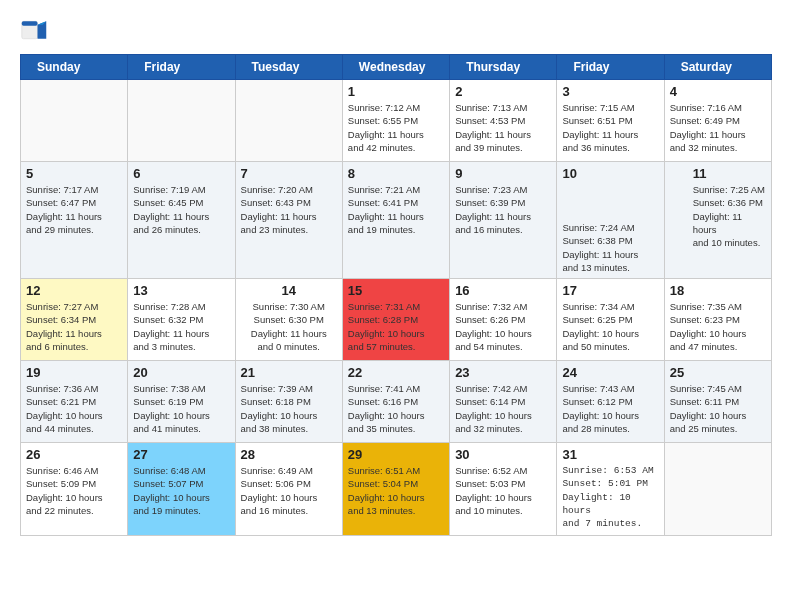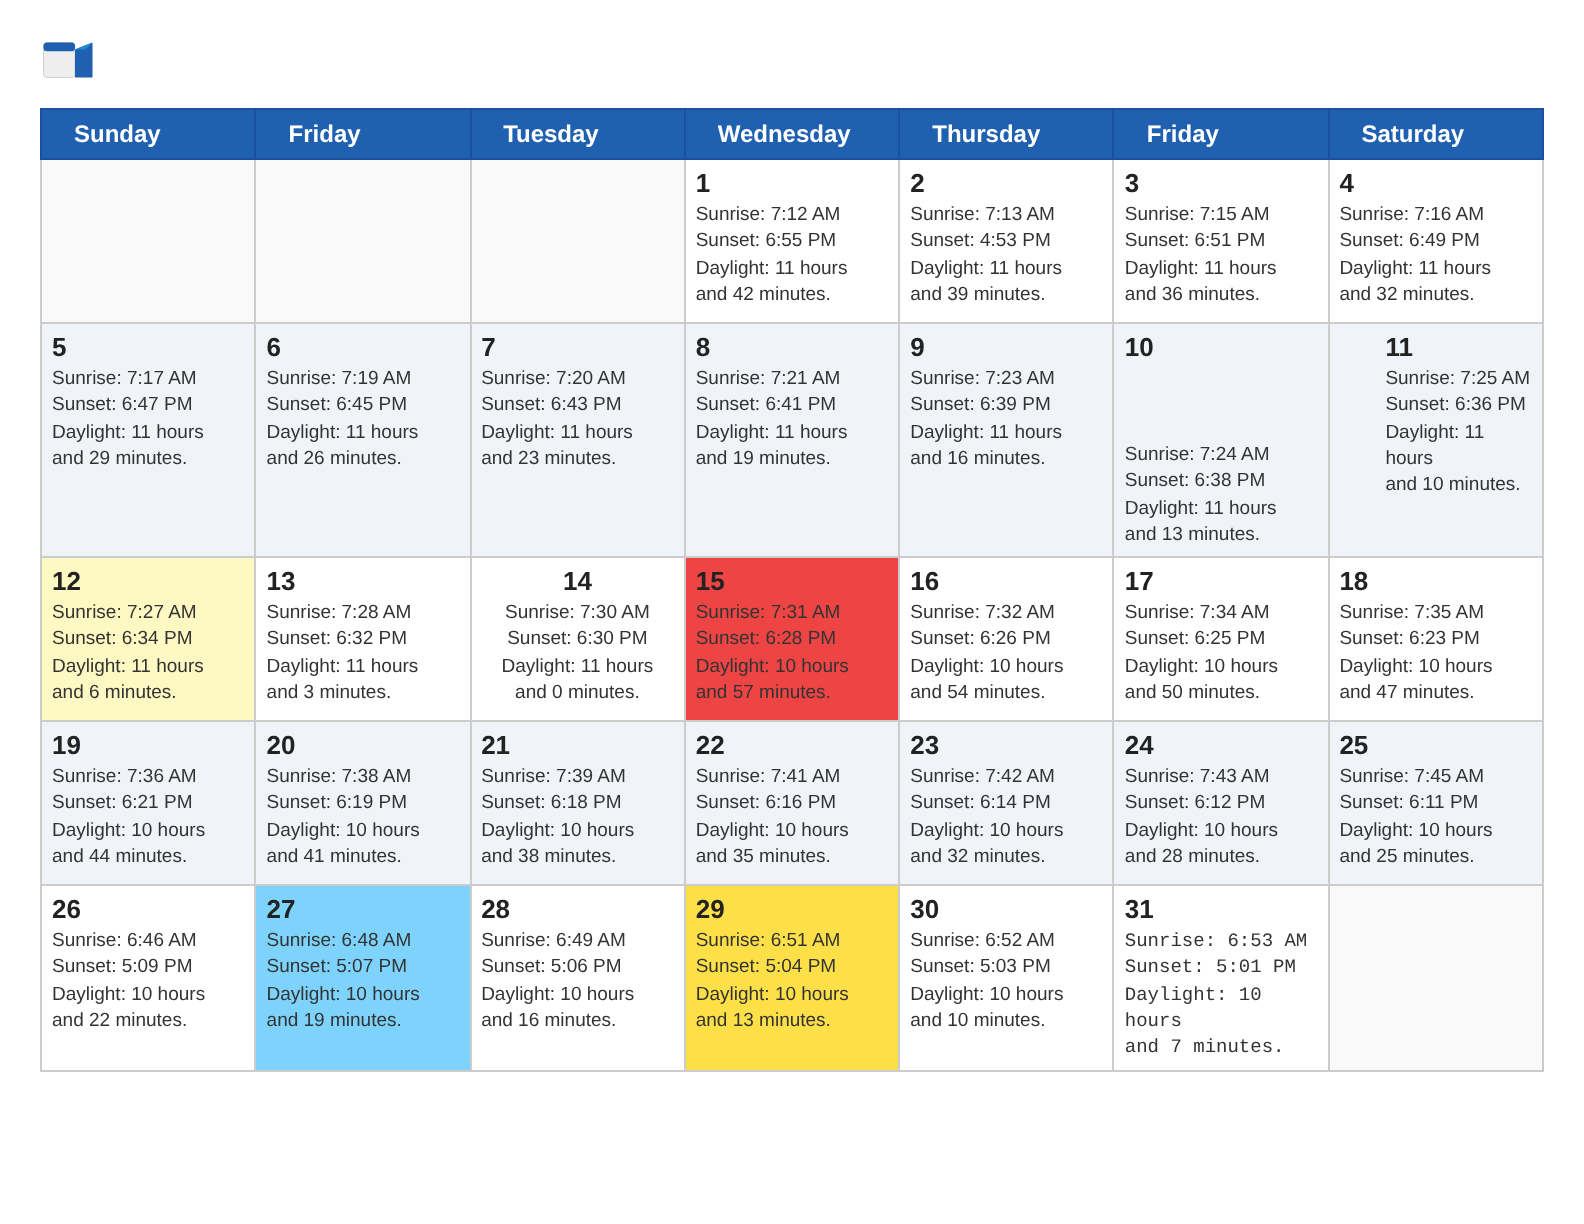--- a/index.html
+++ b/index.html
@@ -342,21 +342,21 @@
 Daylight: 10 hours
 and 19 minutes.</div>
           </td>
           <td style="background: rgb(255, 255, 255);">
             <span class="day-num">28</span>
             <div class="day-info" style="white-space: pre-line;">Sunrise: 6:49 AM
 Sunset: 5:06 PM
 Daylight: 10 hours
 and 16 minutes.</div>
           </td>
-          <td style="background: #fde047;">
+          <td style="background: #eab308;">
             <span class="day-num">29</span>
             <div class="day-info" style="white-space: pre-line;">Sunrise: 6:51 AM
 Sunset: 5:04 PM
 Daylight: 10 hours
 and 13 minutes.</div>
           </td>
           <td style="background: rgb(255, 255, 255);">
             <span class="day-num">30</span>
             <div class="day-info" style="white-space: pre-line;">Sunrise: 6:52 AM
 Sunset: 5:03 PM

